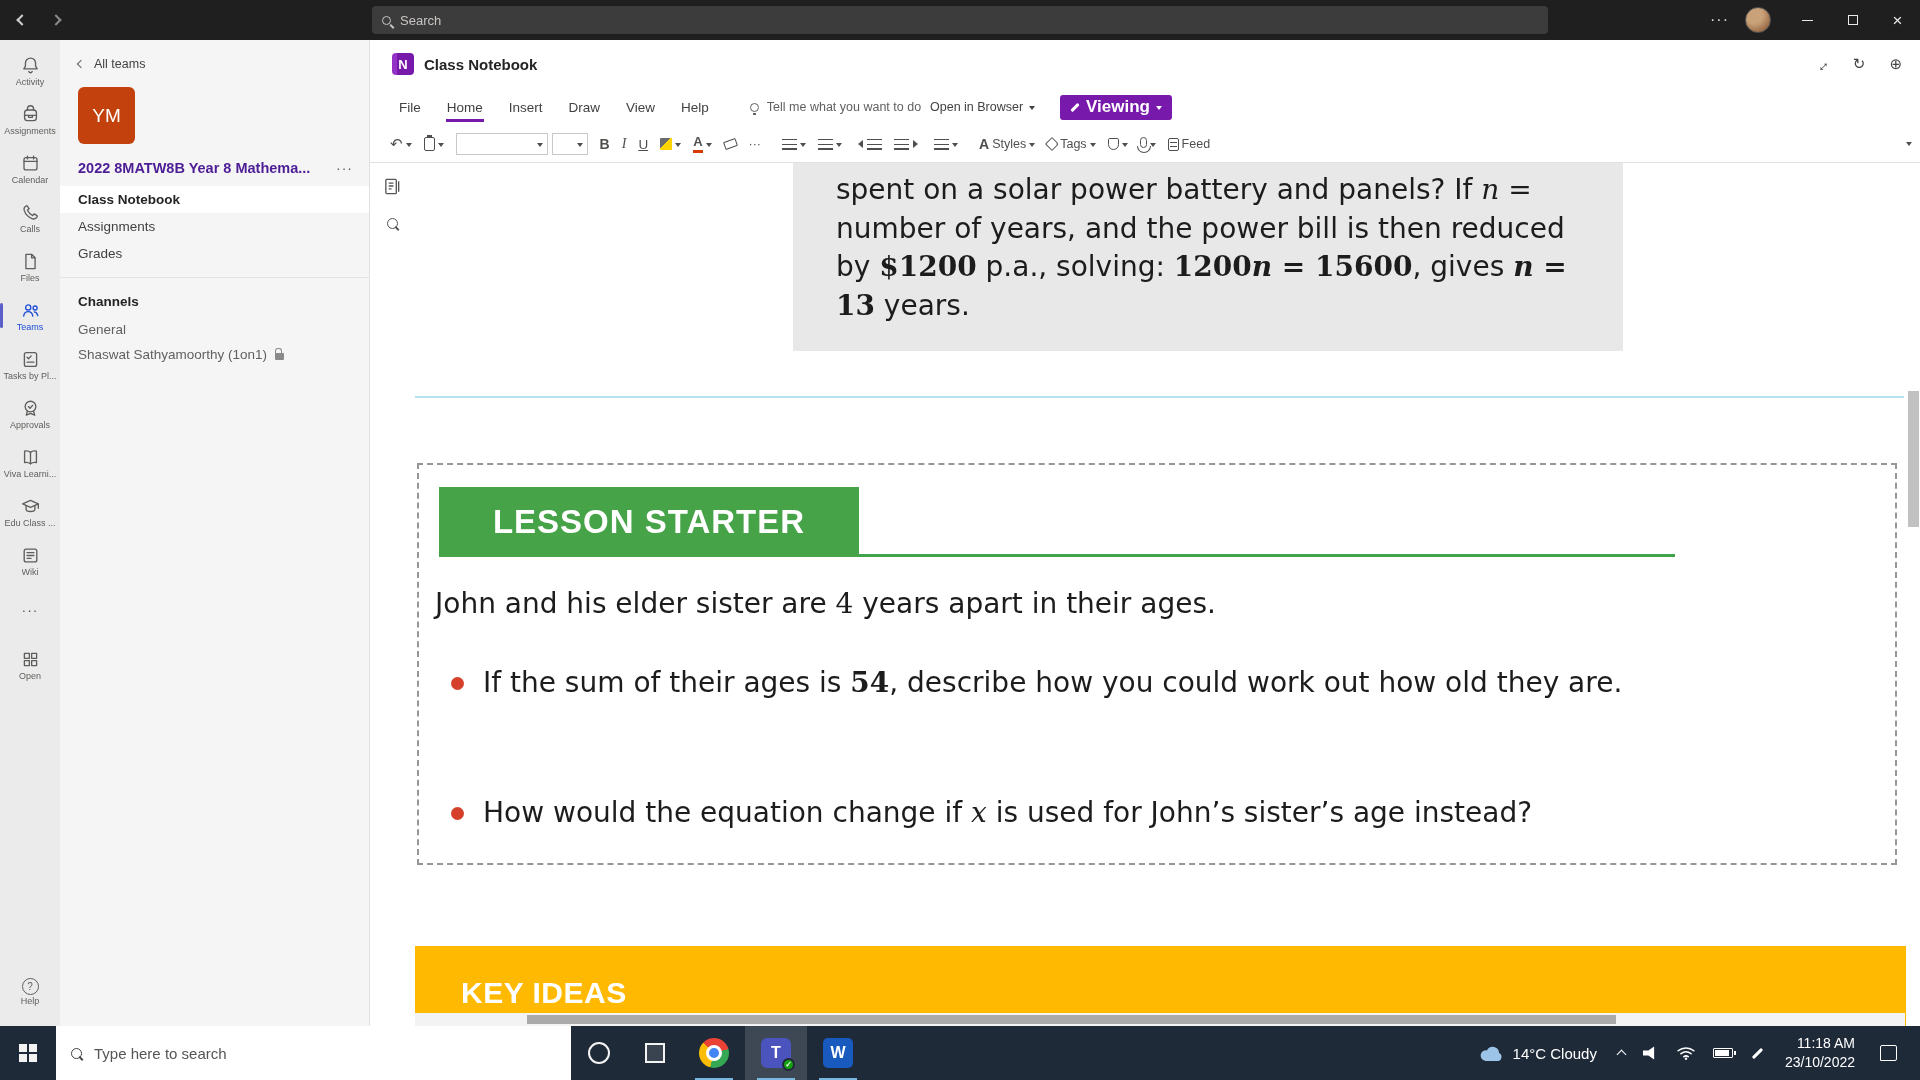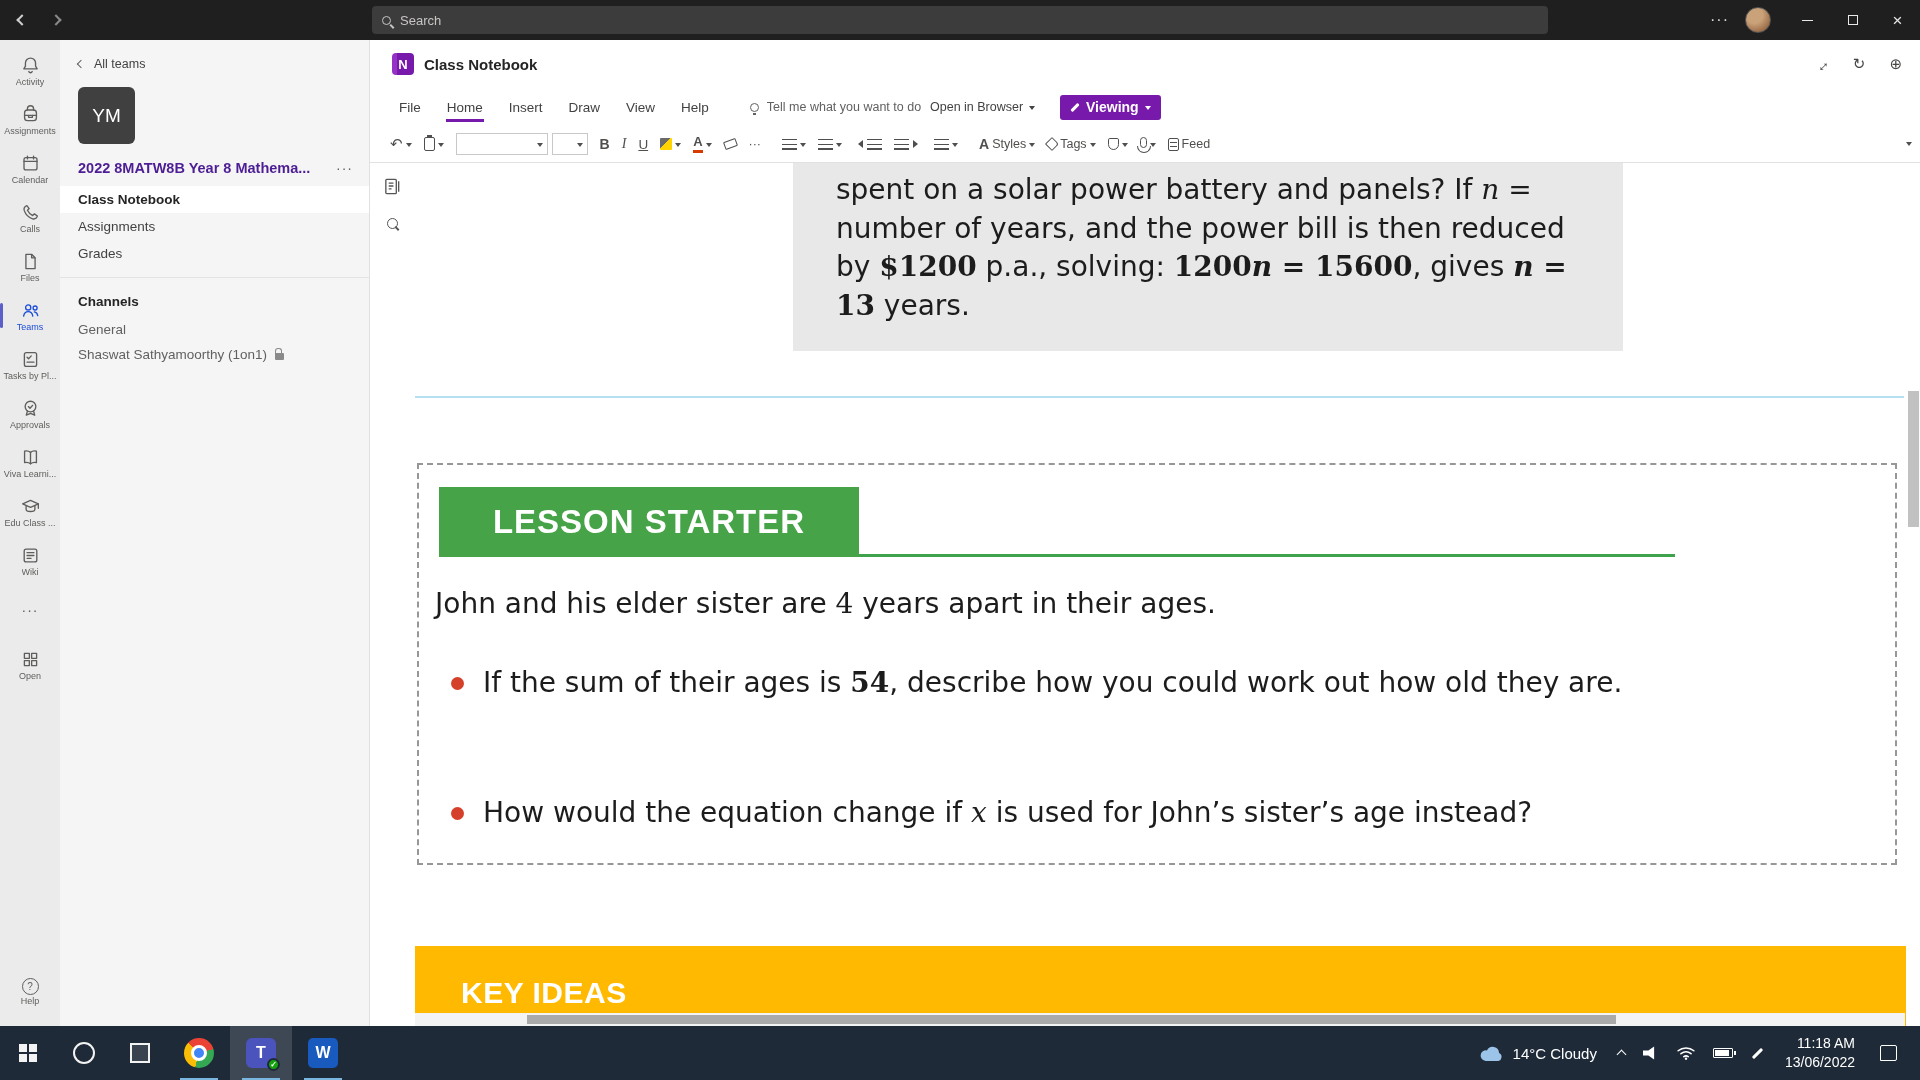--- a/index.html
+++ b/index.html
@@ -39,21 +39,21 @@
   .rail-item.active { color:#1d4ed8; }
   .rail-item.active::before { content:""; position:absolute; left:0; top:12px; bottom:12px; width:3px; background:#5b5fc7; border-radius:2px; }
   .rail-more { font-size:14px; letter-spacing:1px; }
   .rail-help { margin-top:auto; margin-bottom:10px; }
   .help-circ { width:17px; height:17px; border:1.4px solid #5f5e5c; border-radius:50%; display:flex; align-items:center; justify-content:center; font-size:10px; }
 
   
   .sidebar { width:310px; background:#f5f5f5; border-right:1px solid #e1e1e1; display:flex; flex-direction:column; }
   .all-teams { display:flex; align-items:center; gap:10px; padding:17px 0 6px 18px; font-size:12.5px; color:#424242; cursor:pointer; }
   .chev-sm { display:inline-block; width:6px; height:6px; border-left:1.6px solid #616161; border-bottom:1.6px solid #616161; transform:rotate(45deg); }
-  .team-avatar { width:57px; height:57px; border-radius:6px; background:#404040; color:#fff; font-size:19px;
+  .team-avatar { width:57px; height:57px; border-radius:6px; background:#c2410c; color:#fff; font-size:19px;
     display:flex; align-items:center; justify-content:center; margin:10px 0 12px 18px; }
   .team-name-row { display:flex; align-items:center; padding:4px 16px 10px 18px; }
   .team-name { font-weight:700; font-size:14.5px; color:#4c1d95; flex:1; white-space:nowrap; overflow:hidden; }
   .row-dots { color:#616161; font-size:14px; letter-spacing:1px; padding-left:8px; }
   .team-item { padding:6px 18px; font-size:13.5px; color:#424242; cursor:pointer; }
   .team-item.selected { background:#fff; font-weight:700; color:#252525; }
   .list-divider { border-bottom:1px solid #e3e3e3; margin:10px 0 0; }
   .channels-header { font-weight:700; font-size:13.5px; color:#252525; padding:16px 18px 8px; }
   .channel-item { padding:5px 18px; font-size:13.5px; color:#616161; cursor:pointer; display:flex; align-items:center; gap:8px; }
   .lock { display:inline-block; width:9px; height:7px; background:#8a8a8a; border-radius:1px; position:relative; margin-top:4px; }
@@ -69,21 +69,21 @@
   .ic-expand { display:inline-block; transform:rotate(-45deg); font-size:15px; }
 
   .menubar { height:38px; display:flex; align-items:center; padding-left:16px; font-size:13.5px; color:#424242; position:relative; }
   .menu-item { padding:9px 13px; cursor:pointer; position:relative; }
   .menu-item.active::after { content:""; position:absolute; left:12px; right:12px; bottom:2px; height:2.5px; background:#7719aa; }
   .tellme { display:flex; align-items:center; gap:8px; margin-left:28px; color:#616161; font-size:12.5px; cursor:pointer; }
   .bulb { display:inline-block; width:9px; height:9px; border:1.5px solid #616161; border-radius:50%; position:relative; }
   .bulb::after { content:""; position:absolute; left:2px; top:9px; width:3px; height:2.5px; background:#616161; }
   .open-browser { position:absolute; left:560px; display:flex; align-items:center; gap:6px; font-size:12.5px; color:#424242; cursor:pointer; }
   .viewing-btn { position:absolute; left:690px; height:25px; background:#7719aa; color:#fff; border-radius:3px;
-    display:flex; align-items:center; gap:6px; padding:0 10px; font-size:14px; font-weight:700; cursor:pointer; }
+    display:flex; align-items:center; gap:6px; padding:0 10px; font-size:17px; font-weight:700; cursor:pointer; }
   .pen-white { display:inline-block; width:10px; height:3px; background:#fff; transform:rotate(-45deg); border-radius:1px; }
   .caret { display:inline-block; width:0; height:0; border:3.5px solid transparent; border-top:4px solid currentColor; margin-top:4px; }
   .caret.white { border-top-color:#fff; }
 
   .ribbon { height:37px; border-bottom:1px solid #e1e1e1; display:flex; align-items:center; padding-left:14px; color:#514f4d; position:relative; }
   .rbtn { display:flex; align-items:center; gap:3px; padding:0 6px; height:26px; cursor:pointer; font-size:12.5px; }
   .rbox { height:22px; border:1px solid #c8c8c8; background:#fff; display:flex; align-items:center; justify-content:flex-end; padding:0 4px; cursor:pointer; }
   .rbox.font { width:92px; margin-left:6px; }
   .rbox.size { width:36px; margin:0 6px 0 4px; }
   .glyph-b { font-weight:700; font-size:14px; }
@@ -501,20 +501,24 @@
 
 <div class="taskbar">
   <div class="tk-btn">
     <span class="winlogo">
         <span></span>
         <span></span>
         <span></span>
         <span></span>
       </span>
   </div>
+  <div class="tk-searchbox">
+    <span class="mag"></span>
+    <input placeholder="Type here to search" style="">
+  </div>
   <div class="tk-btn">
       <span class="cortana"></span>
     </div>
   <div class="tk-btn">
       <span class="taskview"></span>
     </div>
   <div class="tk-btn task-app running">
       <span class="chrome-ic"></span>
     </div>
   <div class="tk-btn task-app running focused">
@@ -544,19 +548,19 @@
       </svg>
     </div>
     <div class="tray-item">
         <span class="battery"></span>
       </div>
     <div class="tray-item">
         <span class="pen-ic"></span>
       </div>
     <div class="clock">
       <span>11:18 AM</span>
-      <span>13/06/2022</span>
+      <span>23/10/2022</span>
     </div>
     <div class="tray-item">
         <span class="notif"></span>
       </div>
   </div>
 </div>
 
 </body></html>

